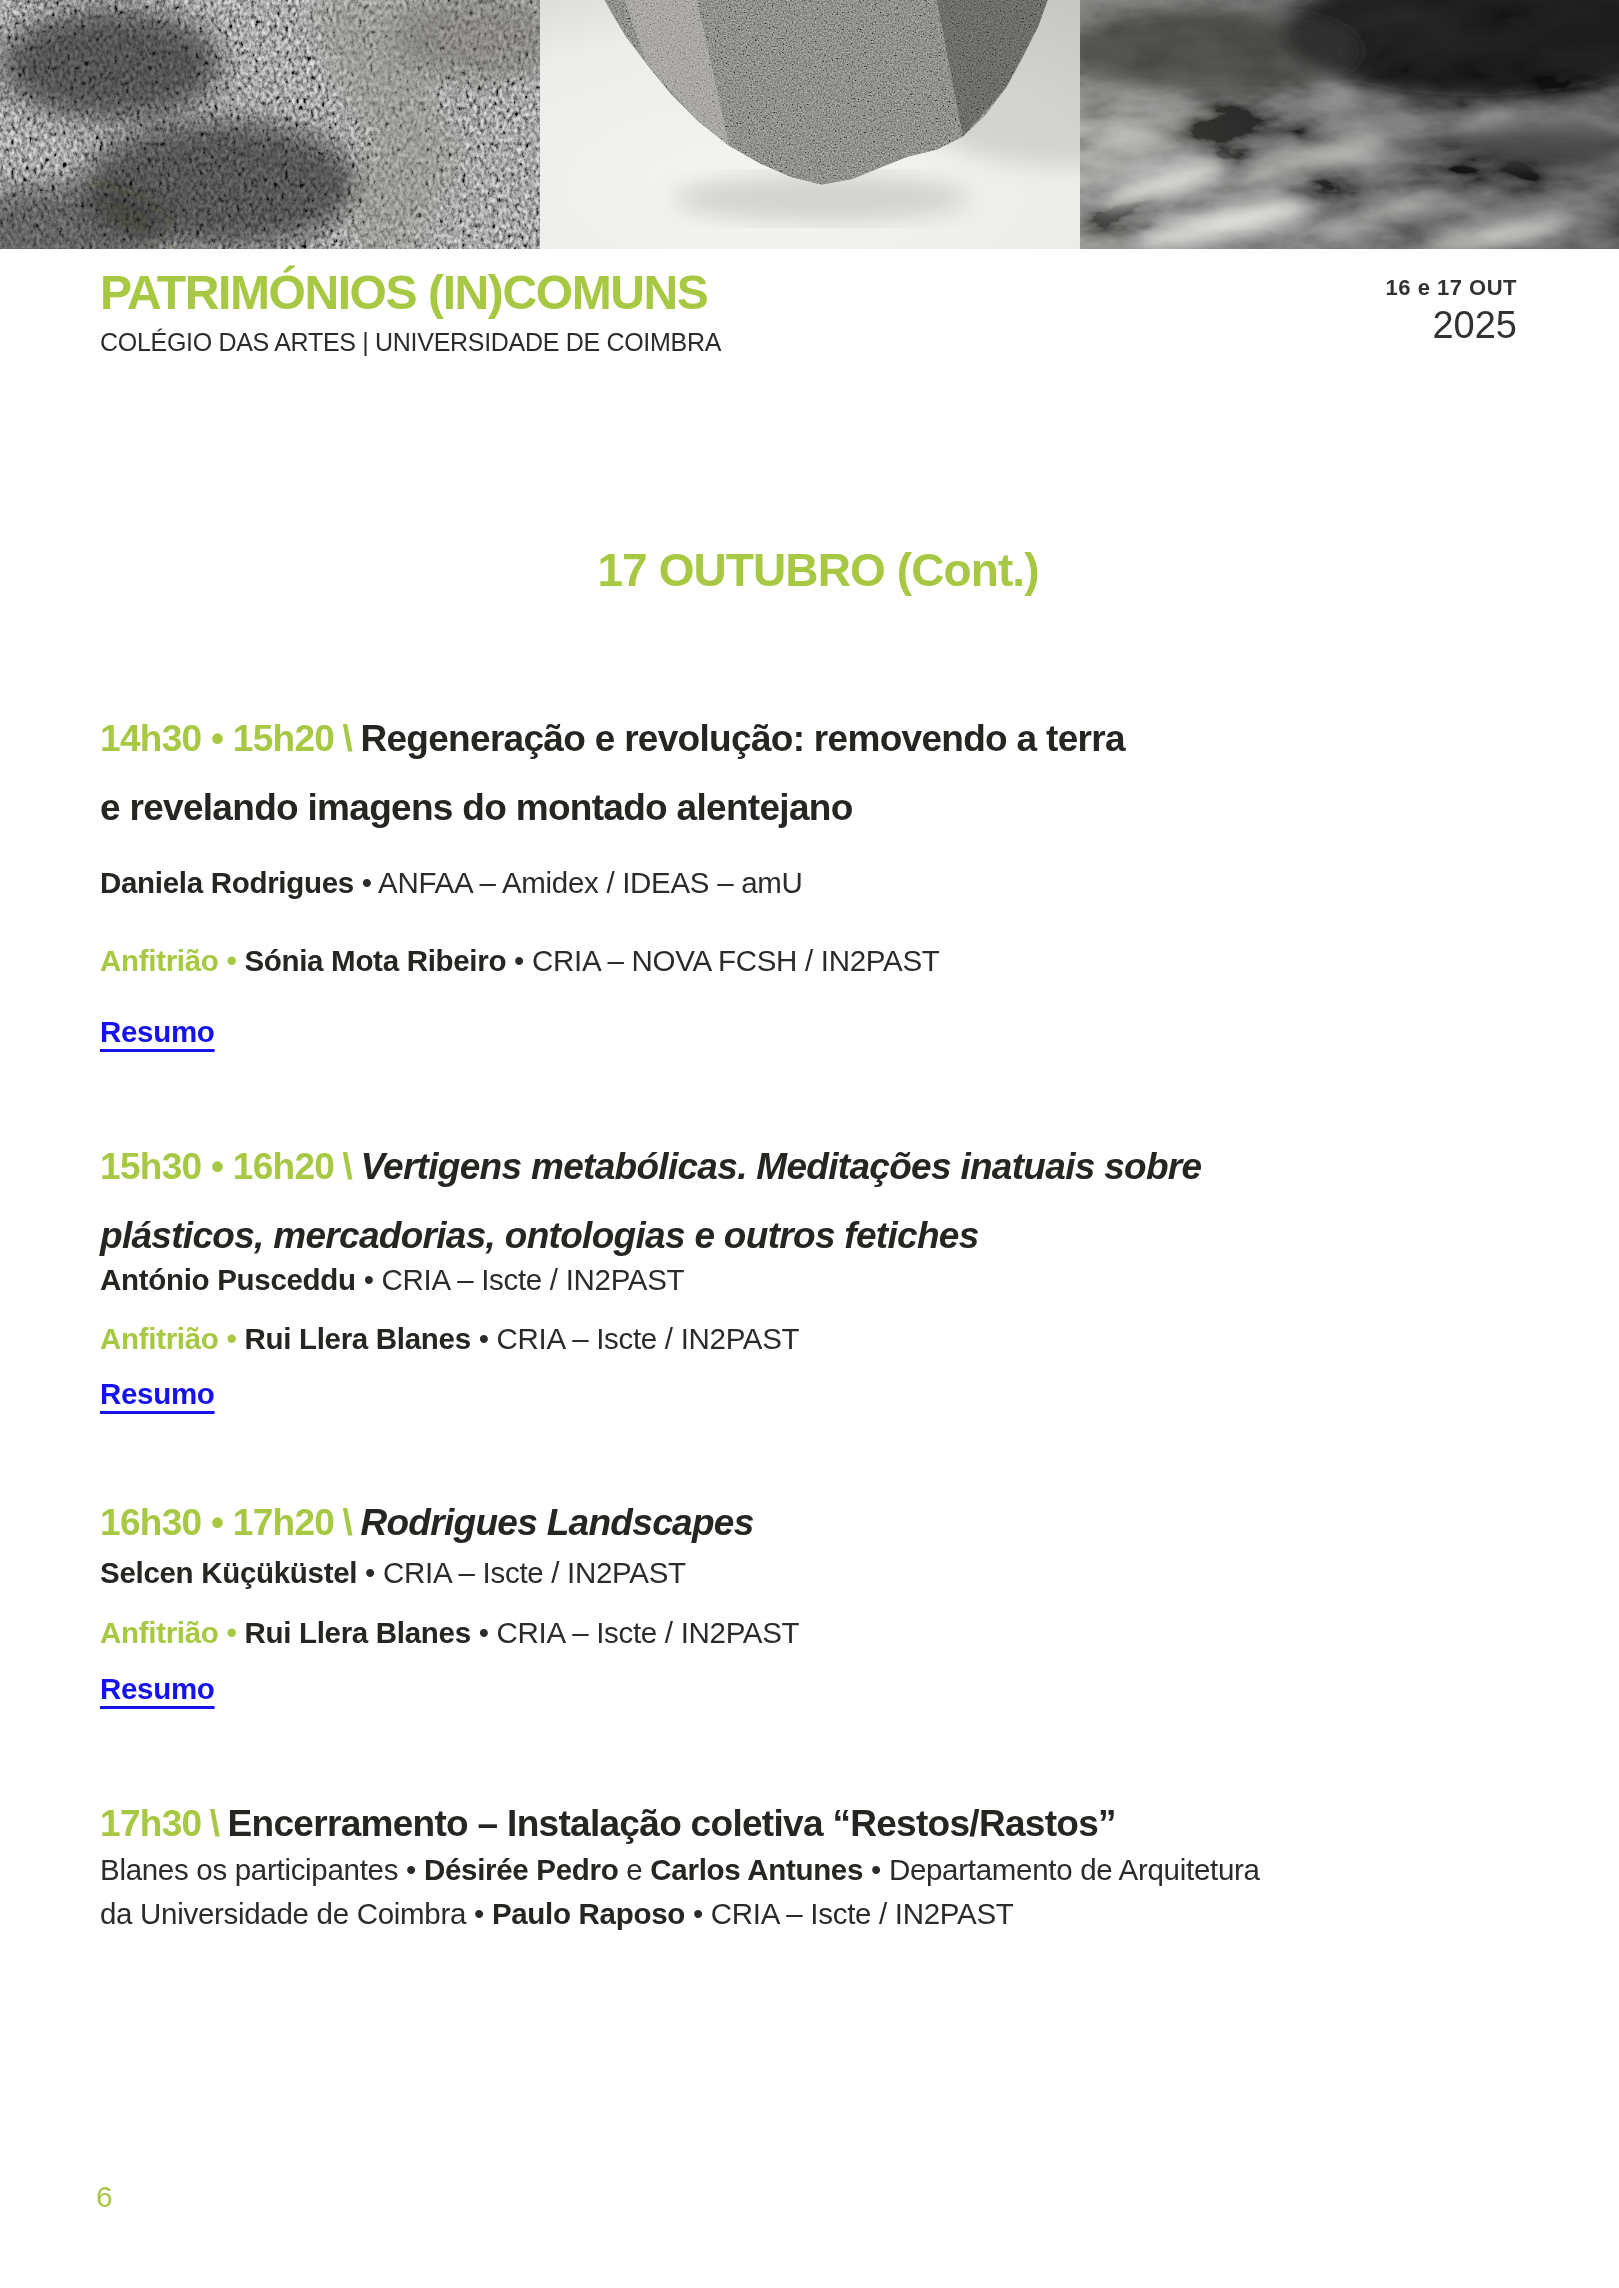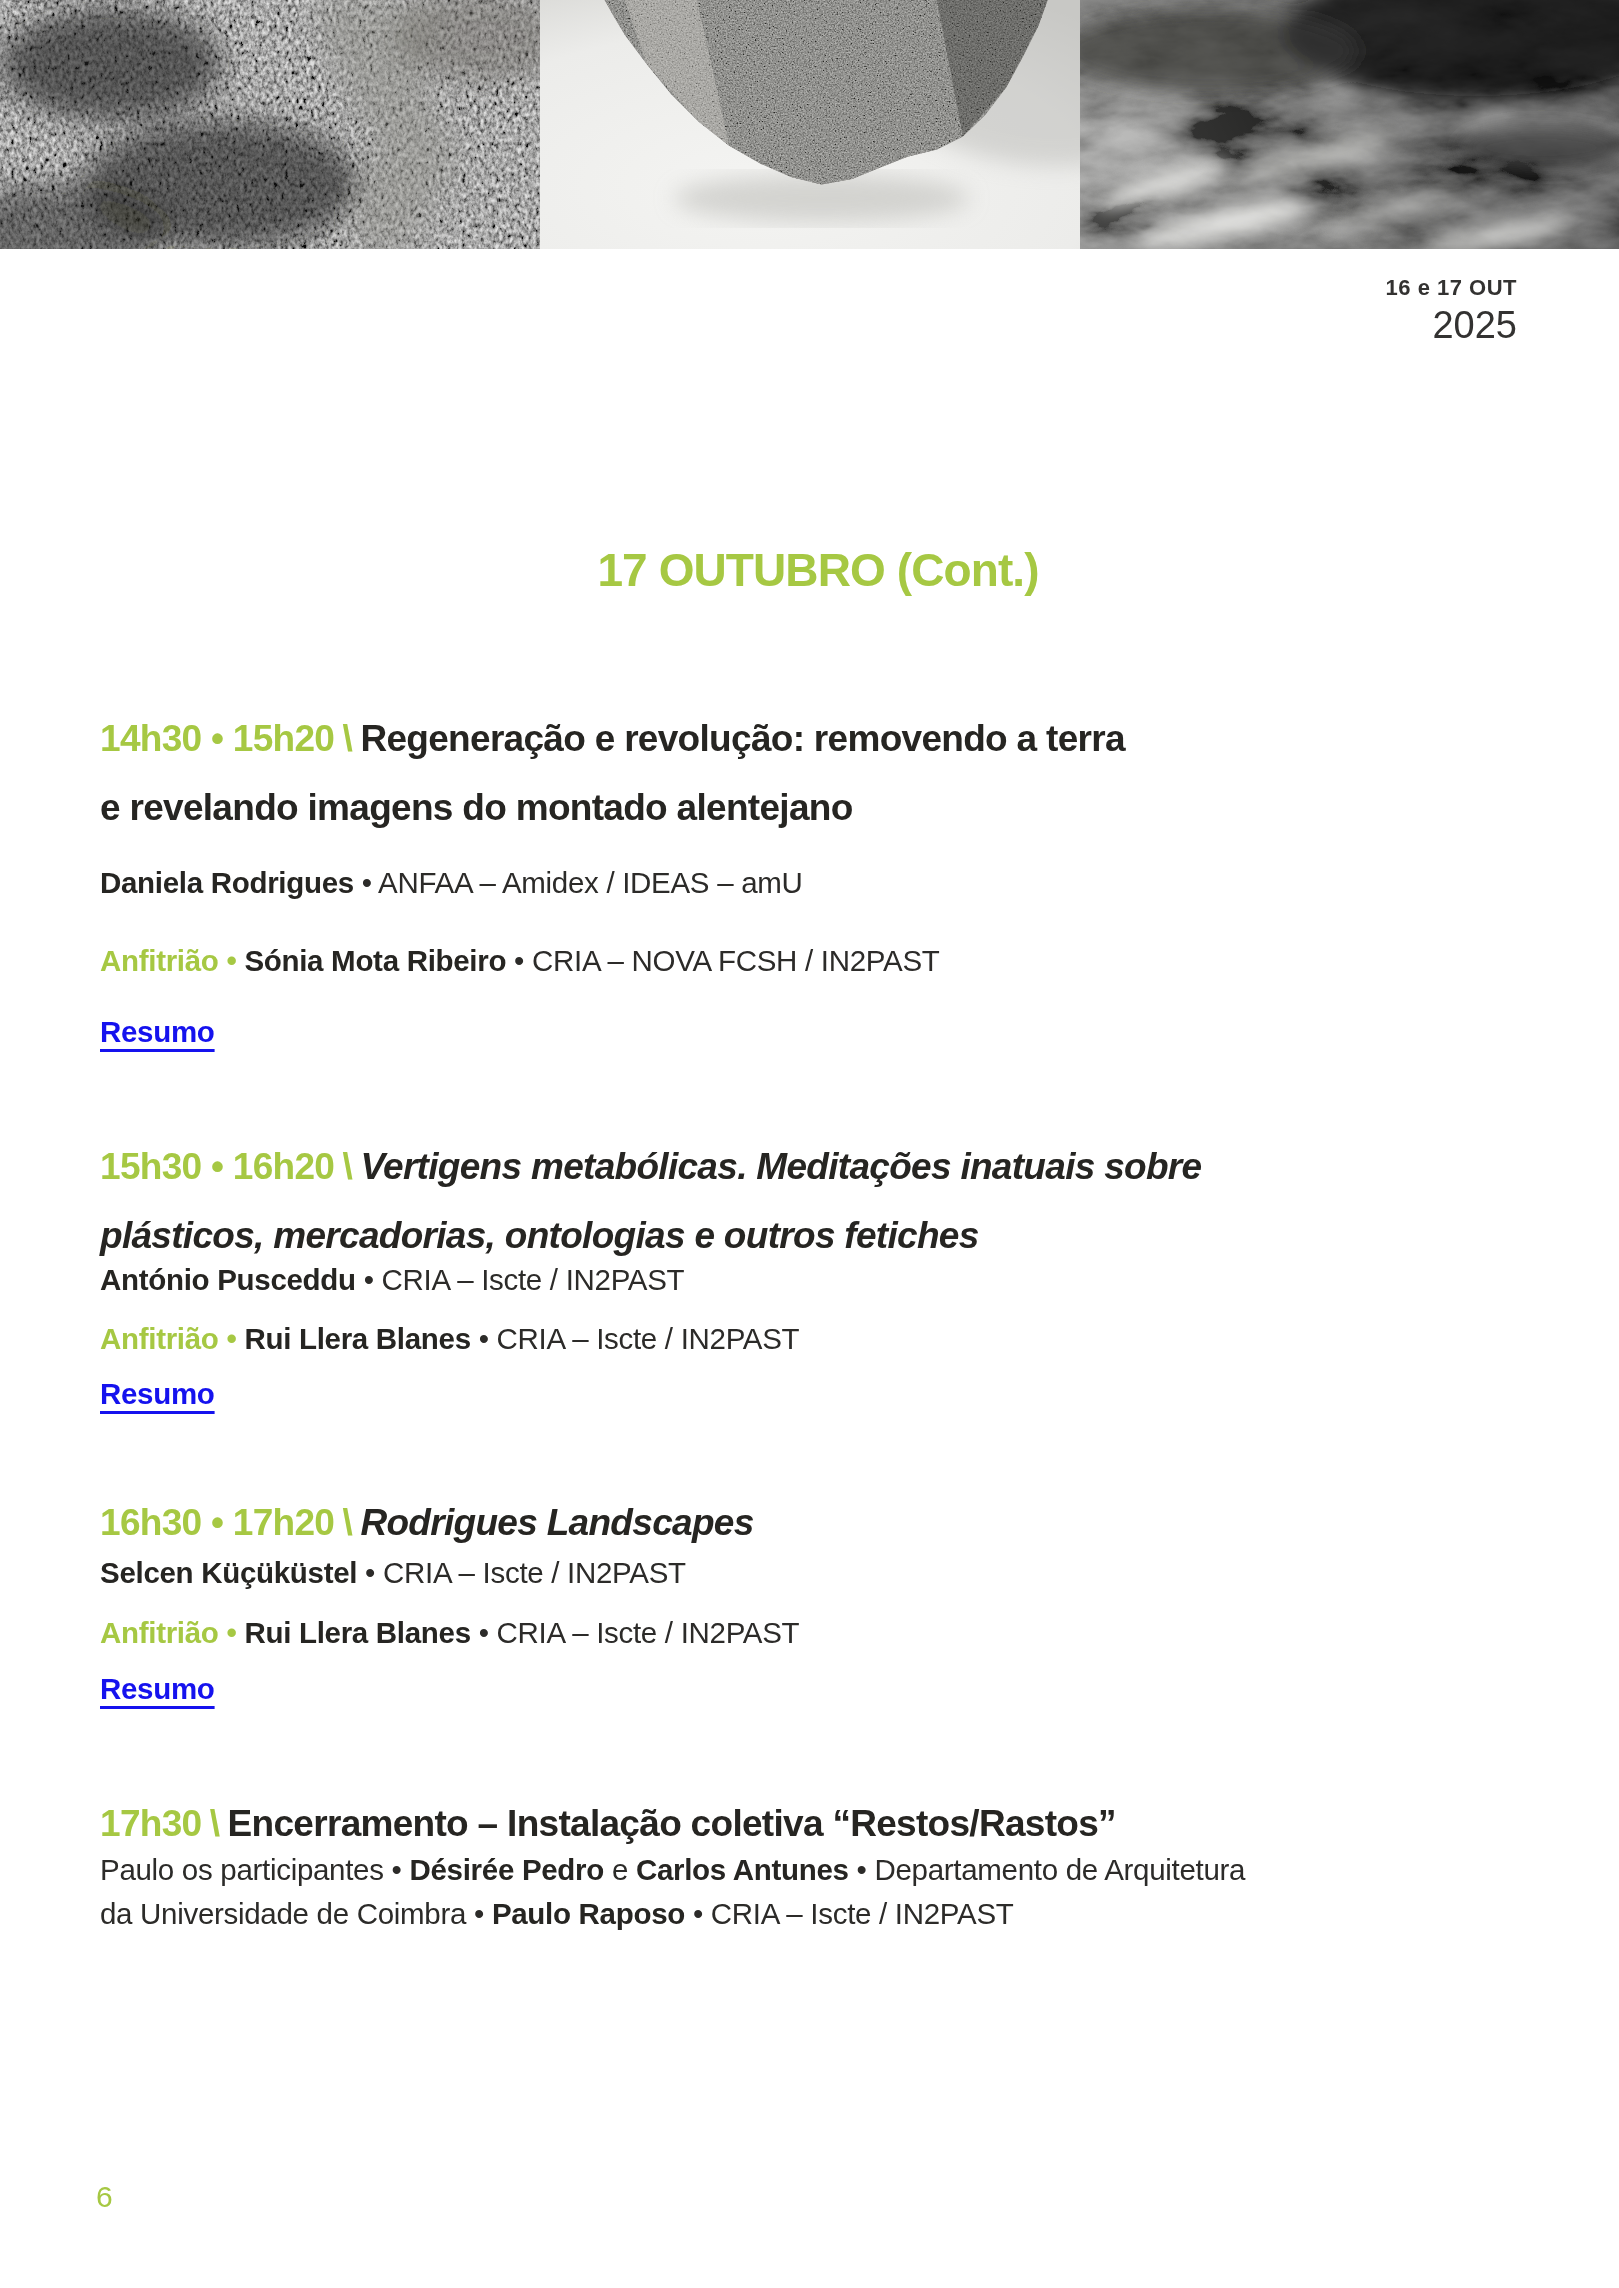--- a/index.html
+++ b/index.html
@@ -125,20 +125,24 @@
           <ellipse cx="255" cy="170" rx="85" ry="11" fill="#d5d5d2" opacity="0.7" transform="rotate(-15 255 170)"></ellipse>
           <ellipse cx="155" cy="243" rx="95" ry="13" fill="#f2f2ef" opacity="0.9" transform="rotate(-12 155 243)"></ellipse>
           <ellipse cx="340" cy="228" rx="75" ry="10" fill="#cfcfcc" opacity="0.7" transform="rotate(-15 340 228)"></ellipse>
           <ellipse cx="450" cy="255" rx="85" ry="11" fill="#e5e5e2" opacity="0.8" transform="rotate(-10 450 255)"></ellipse>
           <ellipse cx="500" cy="160" rx="90" ry="25" fill="#454543" opacity="0.8"></ellipse>
         </g>
       </svg>
     </div>
   </div>
 
+  <div class="header-left">
+    <h1 class="event-title">PATRIMÓNIOS (IN)COMUNS</h1>
+    <div class="event-subtitle">COLÉGIO DAS ARTES | UNIVERSIDADE DE COIMBRA</div>
+  </div>
   <div class="header-right">
     <div class="date-top">16 e 17 OUT</div>
     <div class="date-year">2025</div>
   </div>
 
   <h2 class="section-title">17 OUTUBRO (Cont.)</h2>
 
   <h3 class="s-title abs" style="top:704px;"><span class="time">14h30 • 15h20</span><span class="slash">\</span><span class="t">Regeneração e revolução: removendo a terra
 e revelando imagens do montado alentejano</span></h3>
   <p class="line abs" style="top:862px;"><b>Daniela Rodrigues</b><span> • ANFAA – Amidex / IDEAS – amU</span></p>
@@ -150,19 +154,19 @@
   <p class="line abs" style="top:1259px;"><b>António Pusceddu</b><span> • CRIA – Iscte / IN2PAST</span></p>
   <p class="line abs" style="top:1318px;"><b class="green">Anfitrião</b><b class="green"> • </b><b>Rui Llera Blanes</b><span> • CRIA – Iscte / IN2PAST</span></p>
   <a class="resumo abs" style="top:1377px;width:auto;" href="#">Resumo</a>
 
   <h3 class="s-title abs italic" style="top:1488px;"><span class="time">16h30 • 17h20</span><span class="slash">\</span><span class="t">Rodrigues Landscapes</span></h3>
   <p class="line abs" style="top:1552px;"><b>Selcen Küçüküstel</b><span> • CRIA – Iscte / IN2PAST</span></p>
   <p class="line abs" style="top:1612px;"><b class="green">Anfitrião</b><b class="green"> • </b><b>Rui Llera Blanes</b><span> • CRIA – Iscte / IN2PAST</span></p>
   <a class="resumo abs" style="top:1672px;width:auto;" href="#">Resumo</a>
 
   <h3 class="s-title abs" style="top:1789px;"><span class="time">17h30</span><span class="slash">\</span><span class="t">Encerramento – Instalação coletiva “Restos/Rastos”</span></h3>
-  <p class="line abs pre" style="top:1848px;width:1421px;"><span>Paulo os participantes • </span><b>Désirée Pedro</b><span> e </span><b>Carlos Antunes</b><span> • Departamento de Arquitetura
+  <p class="line abs pre" style="top:1848px;width:1421px;"><span>Blanes os participantes • </span><b>Désirée Pedro</b><span> e </span><b>Carlos Antunes</b><span> • Departamento de Arquitetura
 da Universidade de Coimbra • </span><b>Paulo Raposo</b><span> • CRIA – Iscte / IN2PAST</span></p>
 
   <div class="page-number">6</div>
 
 </div>
 
 
 </body></html>

